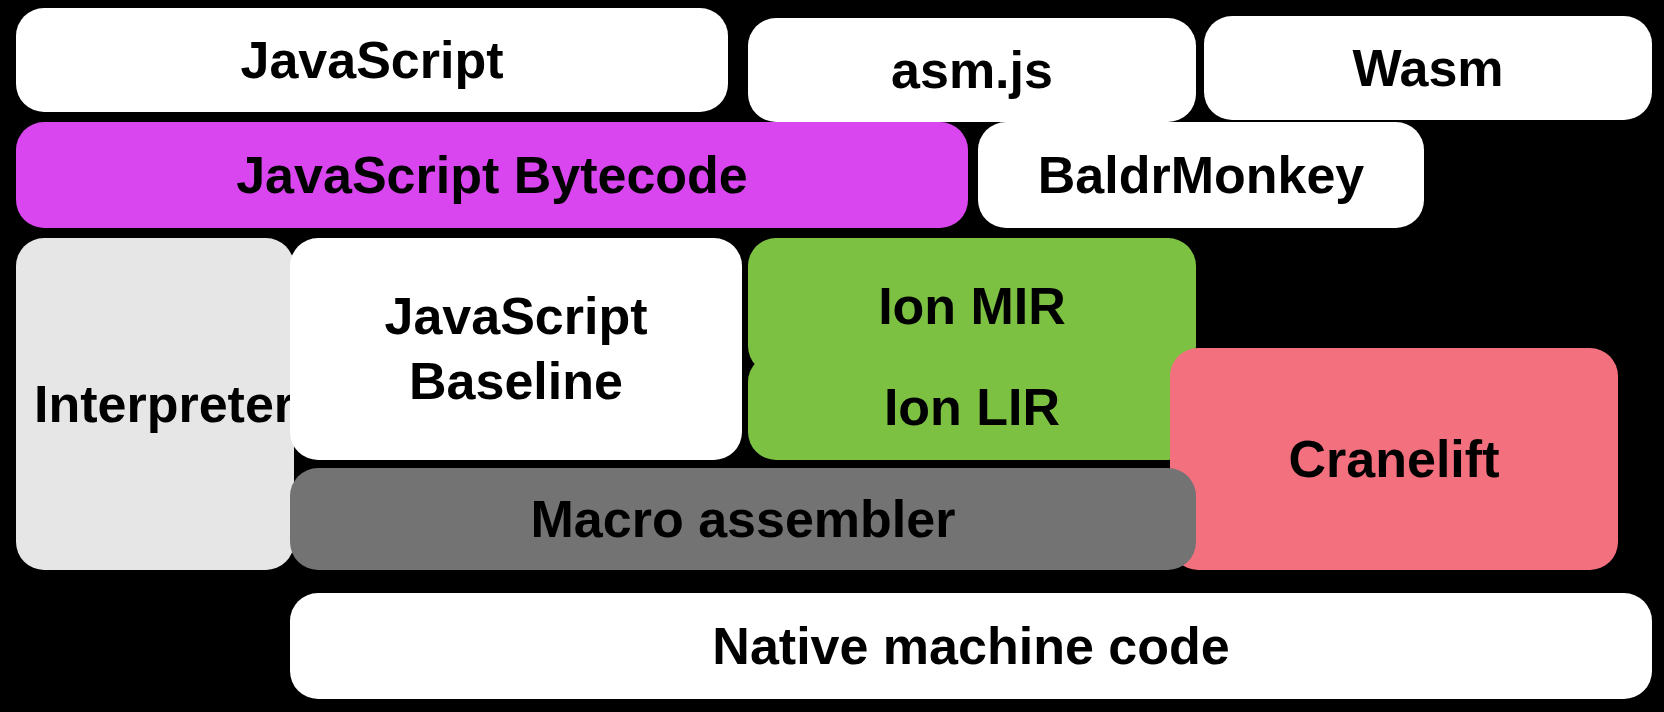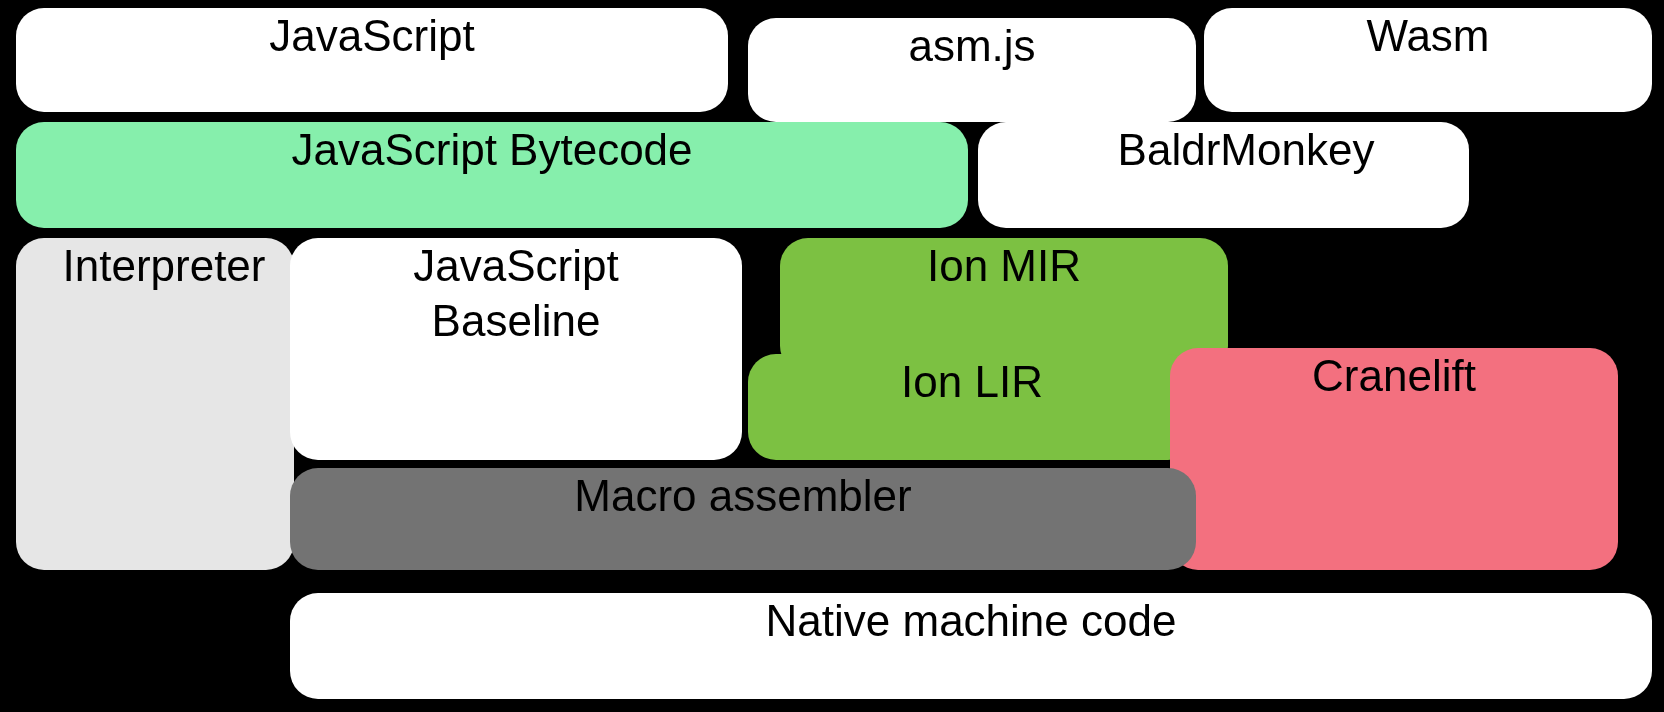--- a/index.html
+++ b/index.html
@@ -13,66 +13,67 @@
     height: 712px;
     background: #000000;
     font-family: "Liberation Sans", sans-serif;
     overflow: hidden;
   }
   .node {
     position: absolute;
     background: #ffffff;
     border-radius: 28px;
     display: flex;
-    align-items: flex-start;
+    align-items: center;
     justify-content: center;
     color: #000000;
-    font-size: 44px;
+    font-size: 52px;
     line-height: 1.25;
     text-align: center;
+    font-weight: bold;
   }
   .node .label {
     white-space: pre-line;
   }
   
   .pos-javascript  { left: 16px;   top: 8px;   width: 712px;  height: 104px; }
   .pos-asmjs       { left: 748px;  top: 18px;   width: 448px;  height: 104px; }
   .pos-wasm        { left: 1204px; top: 8px;   width: 448px;  height: 104px; }
   .pos-bytecode    { left: 16px;   top: 122px; width: 952px;  height: 106px; }
   .pos-baldrmonkey { left: 978px;  top: 122px; width: 446px;  height: 106px; }
   .pos-interpreter { left: 16px;   top: 238px; width: 260px;  height: 332px; padding-left: 18px; }
   .pos-baseline    { left: 290px;  top: 238px; width: 452px;  height: 222px; }
-  .pos-ion-mir     { left: 780px;  top: 238px; width: 448px;  height: 136px; }
+  .pos-ion-mir     { left: 748px;  top: 238px; width: 448px;  height: 136px; }
   .pos-ion-lir     { left: 748px;  top: 354px; width: 448px;  height: 106px; }
   .pos-cranelift   { left: 1170px; top: 348px; width: 448px;  height: 222px; }
   .pos-macro       { left: 290px;  top: 468px; width: 906px;  height: 102px; }
   .pos-native      { left: 290px;  top: 593px; width: 1362px; height: 106px; }
 </style>
 </head>
 <body>
 
 <div class="canvas">
 
   <div class="node pos-javascript" style="background: rgb(255, 255, 255);">
     <span class="label">JavaScript</span>
   </div>
 
   <div class="node pos-asmjs" style="background: rgb(255, 255, 255);">
     <span class="label">asm.js</span>
   </div>
 
-  <div class="node pos-wasm" style="background: rgb(255, 255, 255);">
+  <div class="node pos-wasm" style="background: rgb(255, 255, 255); margin-top: 8px;">
     <span class="label">Wasm</span>
   </div>
 
-  <div class="node pos-bytecode" style="background: #86efac;">
+  <div class="node pos-bytecode" style="background: #d946ef;">
     <span class="label">JavaScript Bytecode</span>
   </div>
 
-  <div class="node pos-baldrmonkey" style="background: rgb(255, 255, 255); padding-left: 45px;">
+  <div class="node pos-baldrmonkey" style="background: rgb(255, 255, 255);">
     <span class="label">BaldrMonkey</span>
   </div>
 
   <div class="node pos-interpreter" style="background: rgb(230, 230, 230);">
     <span class="label">Interpreter</span>
   </div>
 
   <div class="node pos-baseline" style="background: rgb(255, 255, 255);">
     <span class="label">JavaScript
 Baseline</span>

